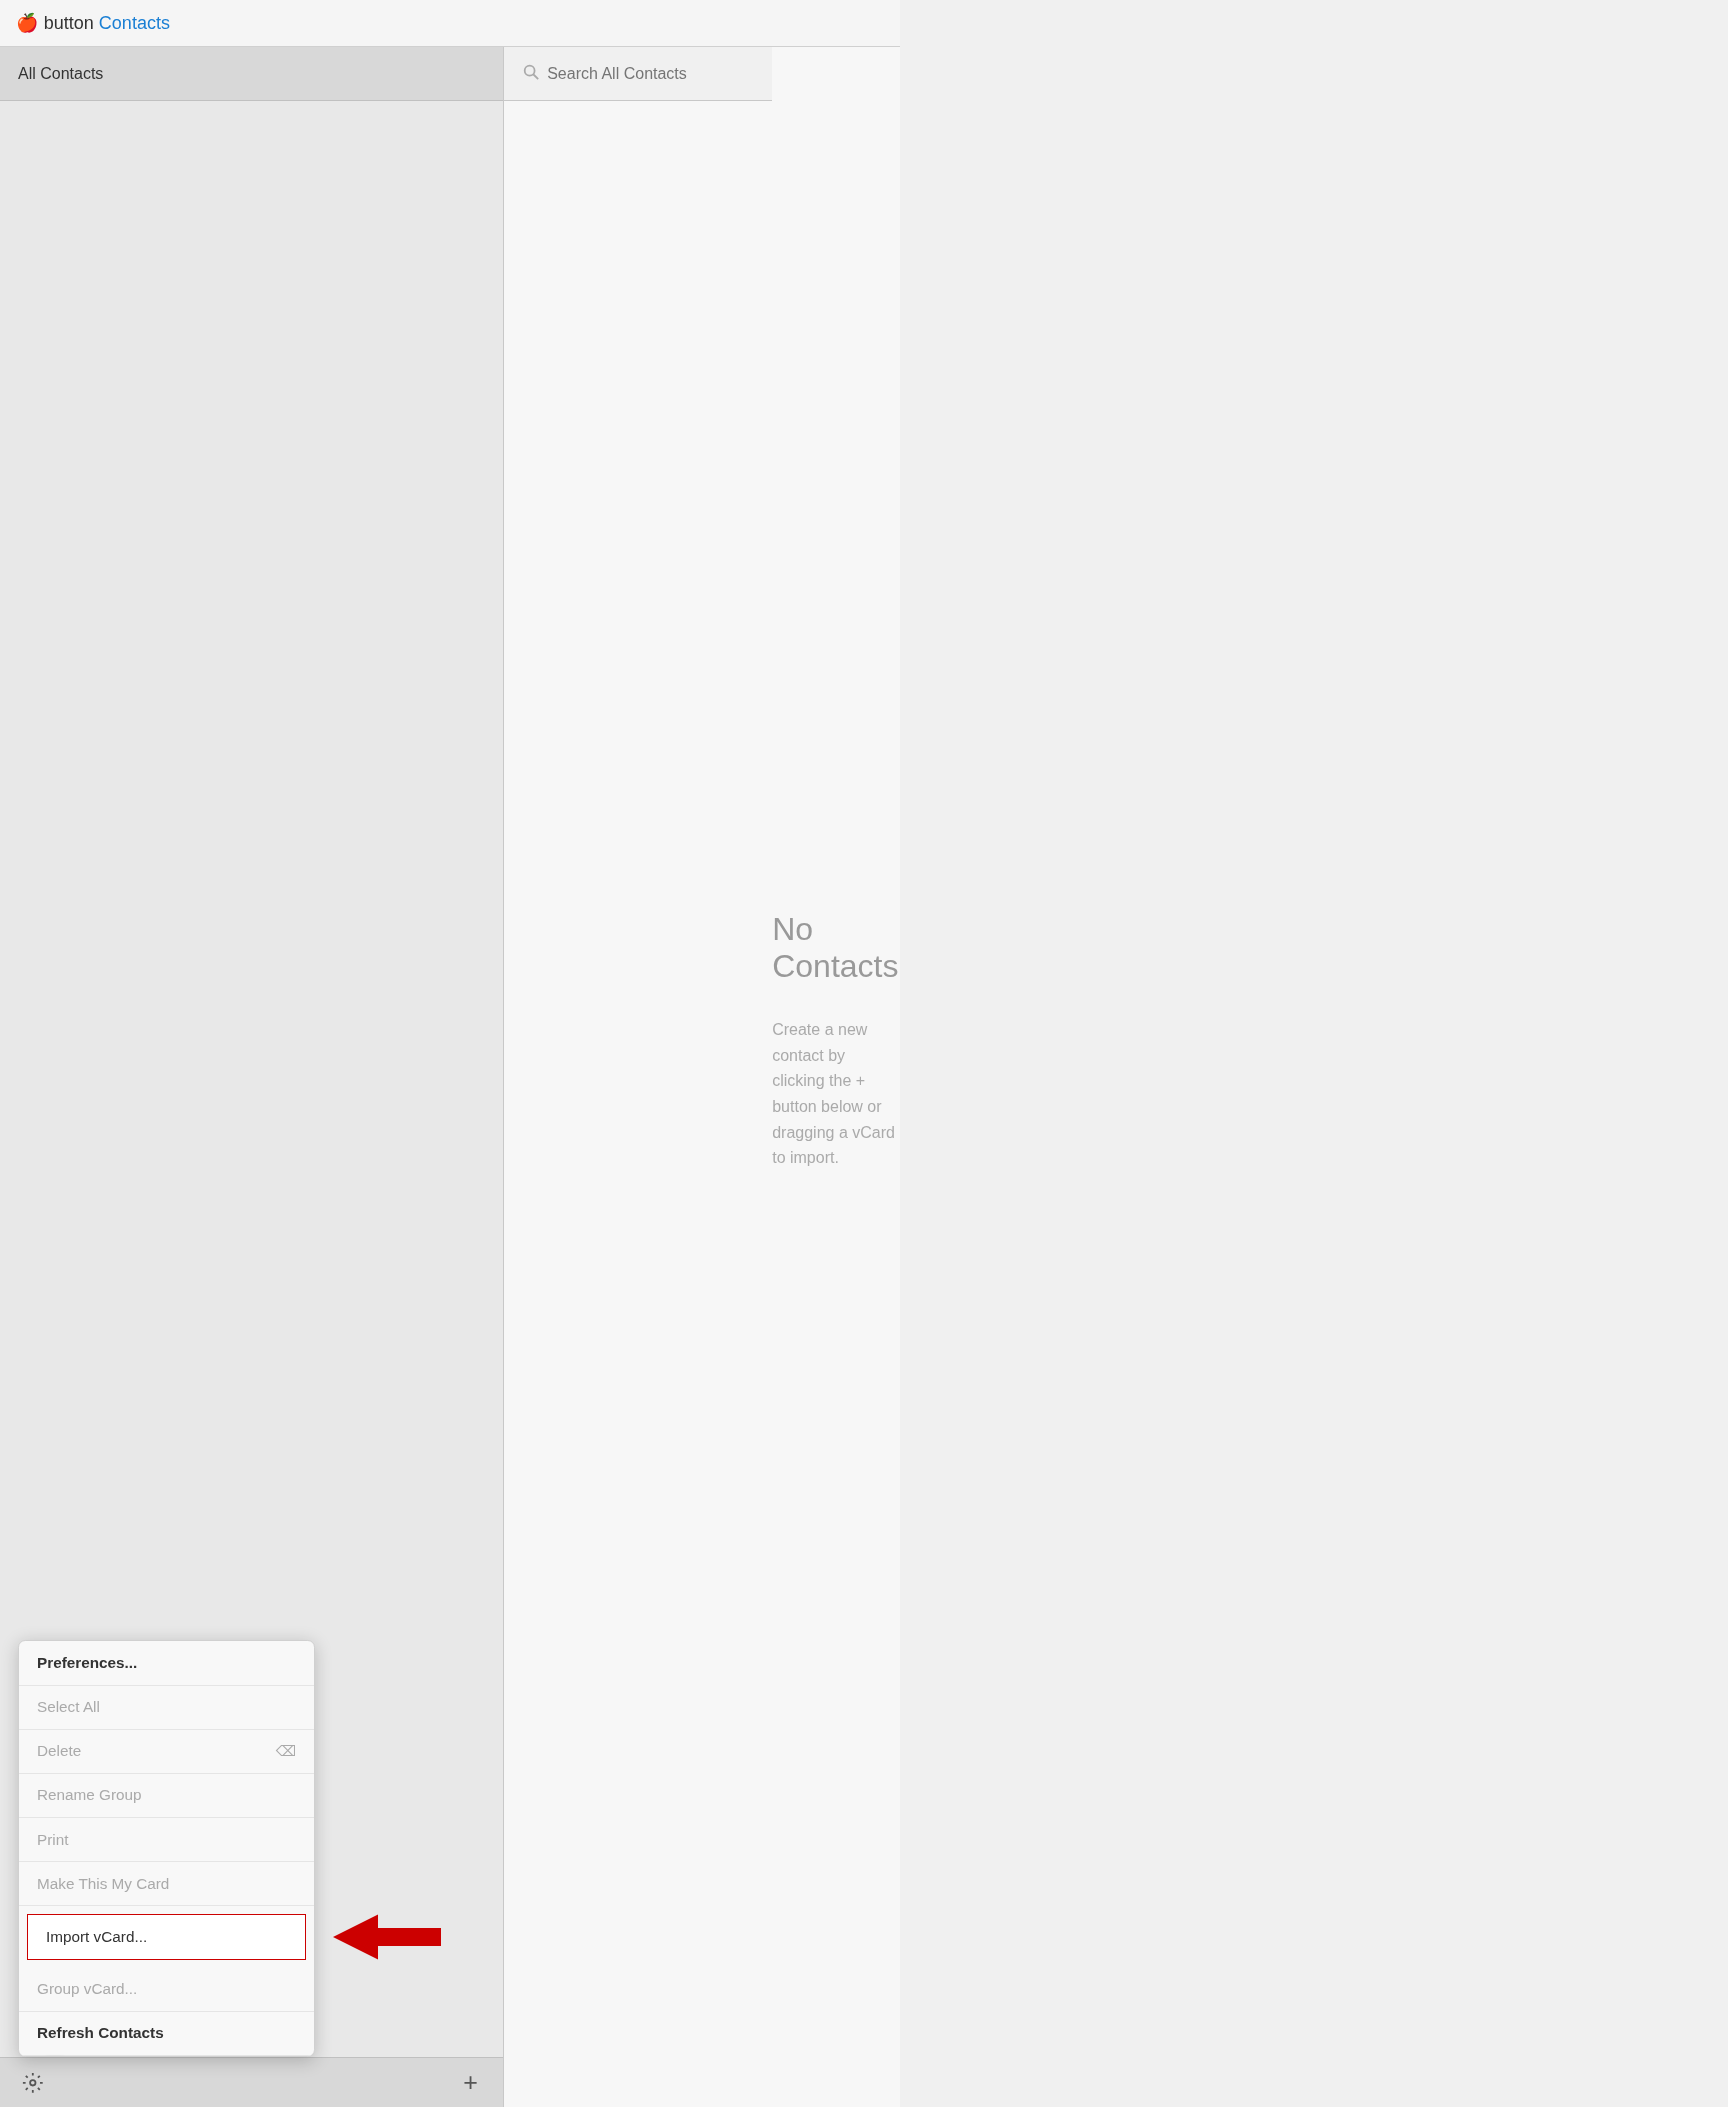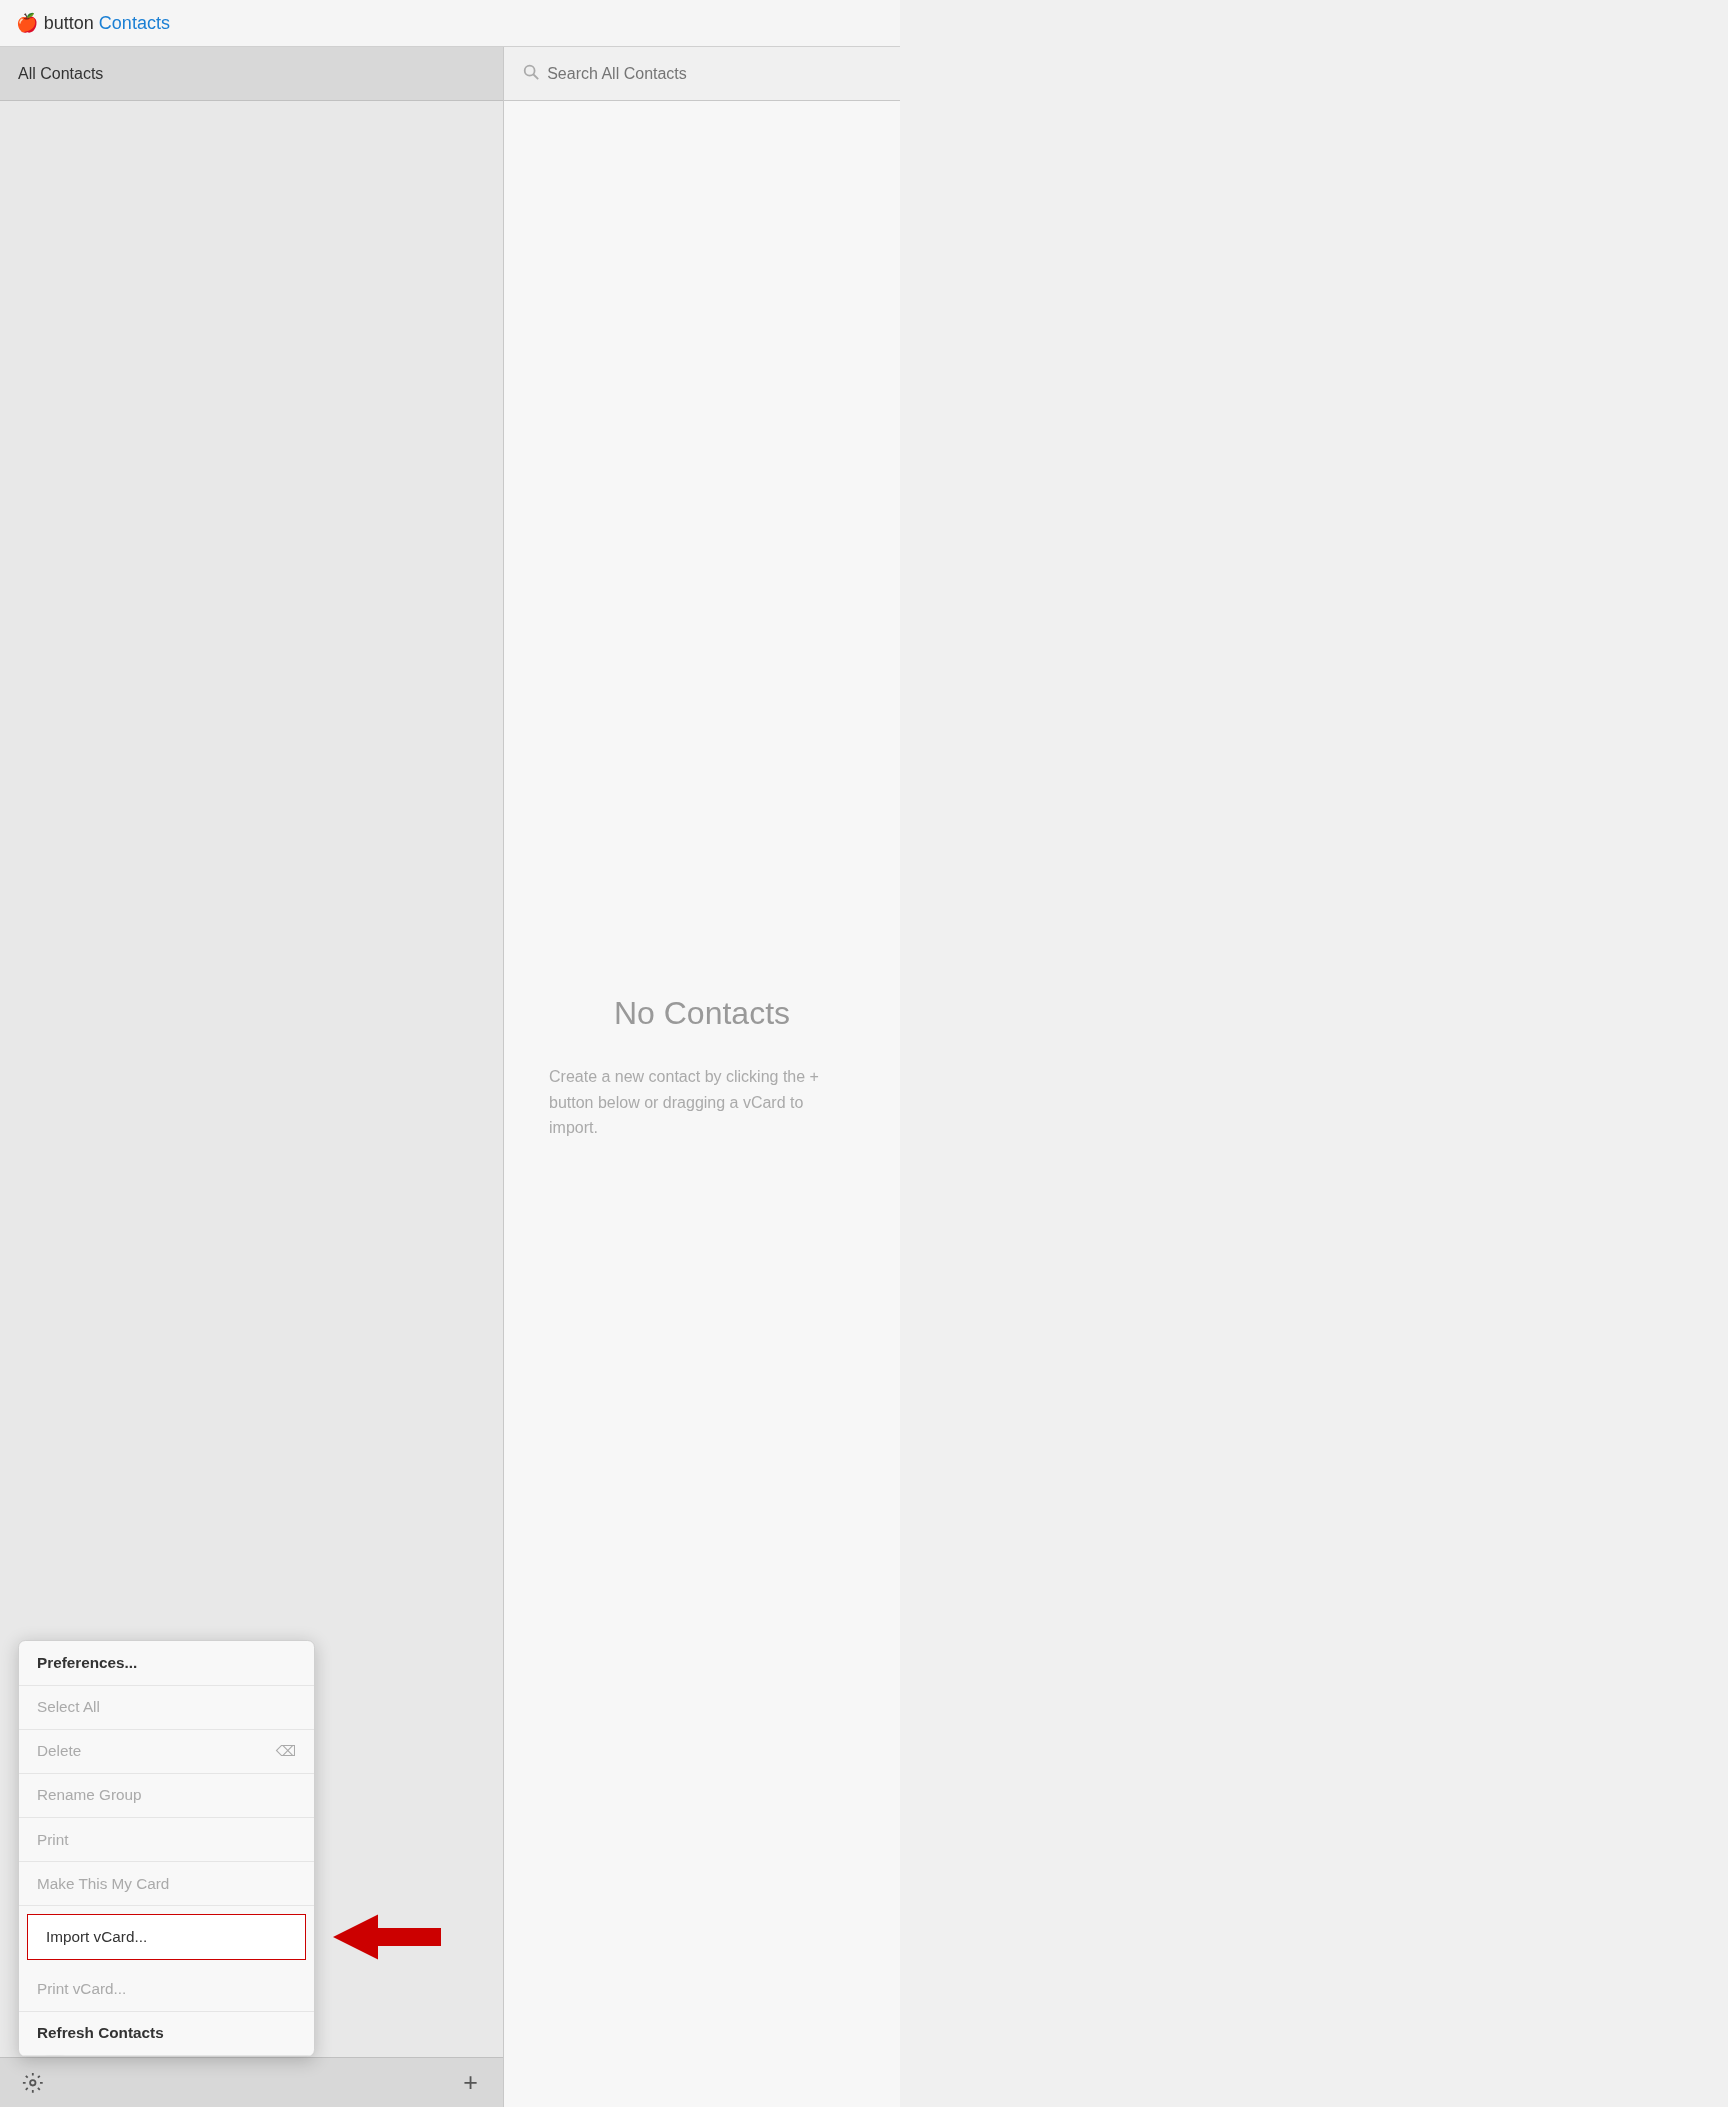--- a/index.html
+++ b/index.html
@@ -113,21 +113,21 @@
       color: #555;
       font-size: 25px;
       font-weight: 300;
     }
 
     
     .right-panel {
       flex: 1;
       background: #f7f7f7;
       display: flex;
-      flex-direction: column;
+      flex-direction: row;
     }
 
     .search-bar {
       height: 54px;
       background: #f0f0f0;
       border-bottom: 0.9px solid #c8c8c8;
       display: flex;
       align-items: center;
       padding: 0 18px;
     }
@@ -282,21 +282,21 @@
       <div class="menu-item disabled">
         <span>Print</span>
       </div>
       <div class="menu-item disabled">
         <span>Make This My Card</span>
       </div>
       <div class="menu-item import-highlighted">
         <span>Import vCard...</span>
       </div>
       <div class="menu-item disabled">
-        <span>Print vCard...</span>
+        <span>Group vCard...</span>
       </div>
       <div class="menu-item bold">
         <span>Refresh Contacts</span>
       </div>
       <div class="menu-triangle"></div>
     </div>
 
     <div class="arrow-annotation">
       <svg class="arrow-svg" viewBox="0 0 140 60" xmlns="http://www.w3.org/2000/svg">
 

